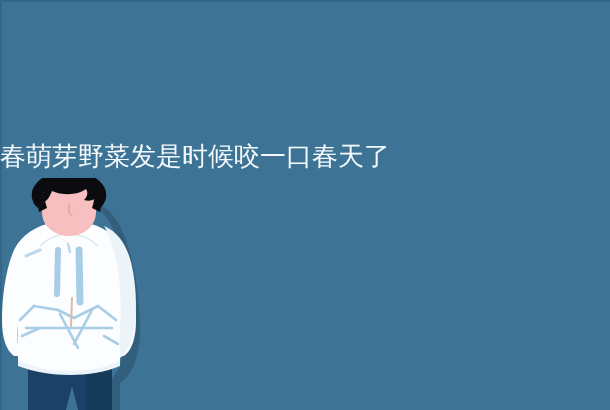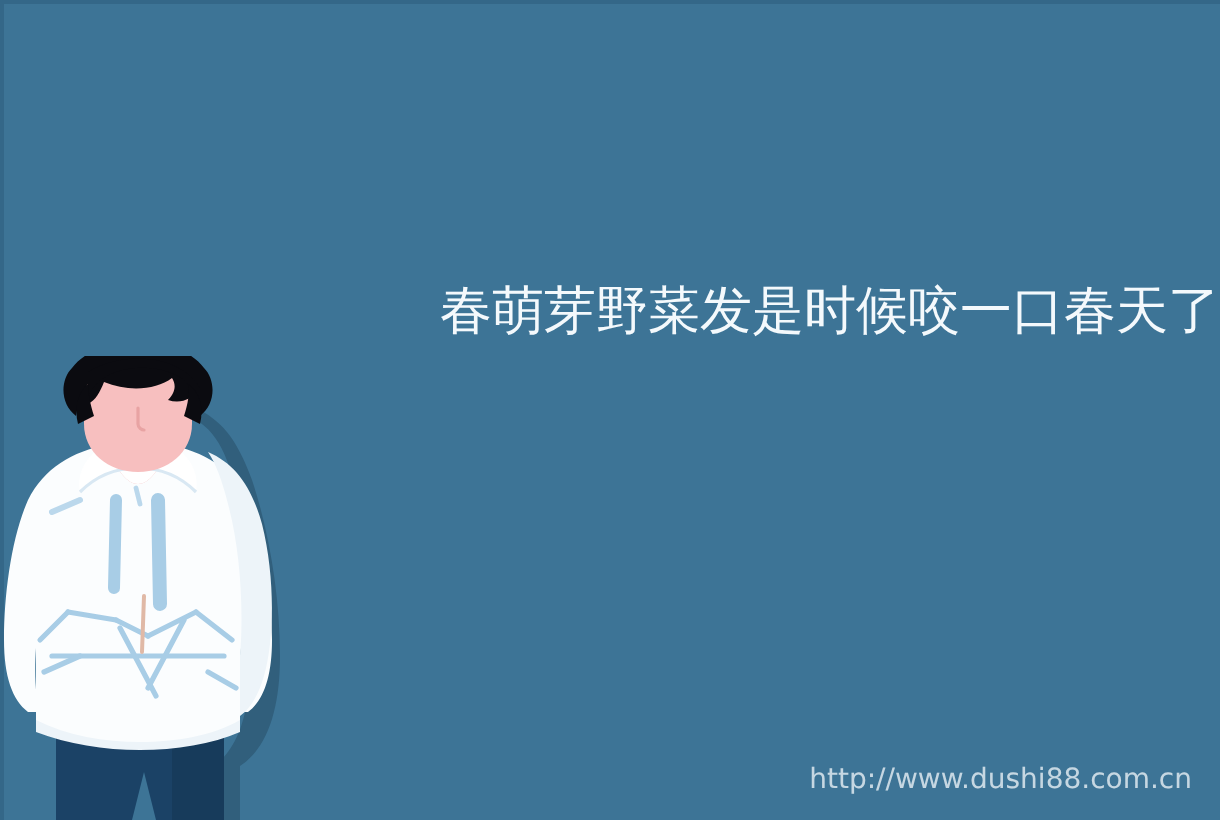--- a/index.html
+++ b/index.html
@@ -29,21 +29,21 @@
     box-shadow: inset 2px 2px 0 0 rgba(30,72,100,0.28);
     pointer-events: none;
   }
 
   
   #headline {
     position: absolute;
     left: 0;
     top: 141px;
     width: 610px;
-    text-align: right;
+    text-align: left;
     color: #f4f9fc;
     font-size: 26px;
     line-height: 30px;
     letter-spacing: 0px;
     white-space: nowrap;
     font-family: "DejaVu Sans", "Liberation Sans", sans-serif;
   }
 
   
   #watermark {
@@ -166,15 +166,14 @@
         <path d="M94 14 C100 18 102 26 100 34 L92 30 C94 24 95 18 94 14 Z" fill="#0B0B10"></path>
 
         <path d="M44 14 C39 18 37 26 39 34 L47 30 C45 24 44 18 44 14 Z" fill="#0B0B10"></path>
       </g>
 
     </svg>
   </div>
 
   <div id="headline">春萌芽野菜发是时候咬一口春天了</div>
 
-  <div id="watermark">http://www.dushi88.com.cn</div>
 
 </div>
 
 </body></html>

